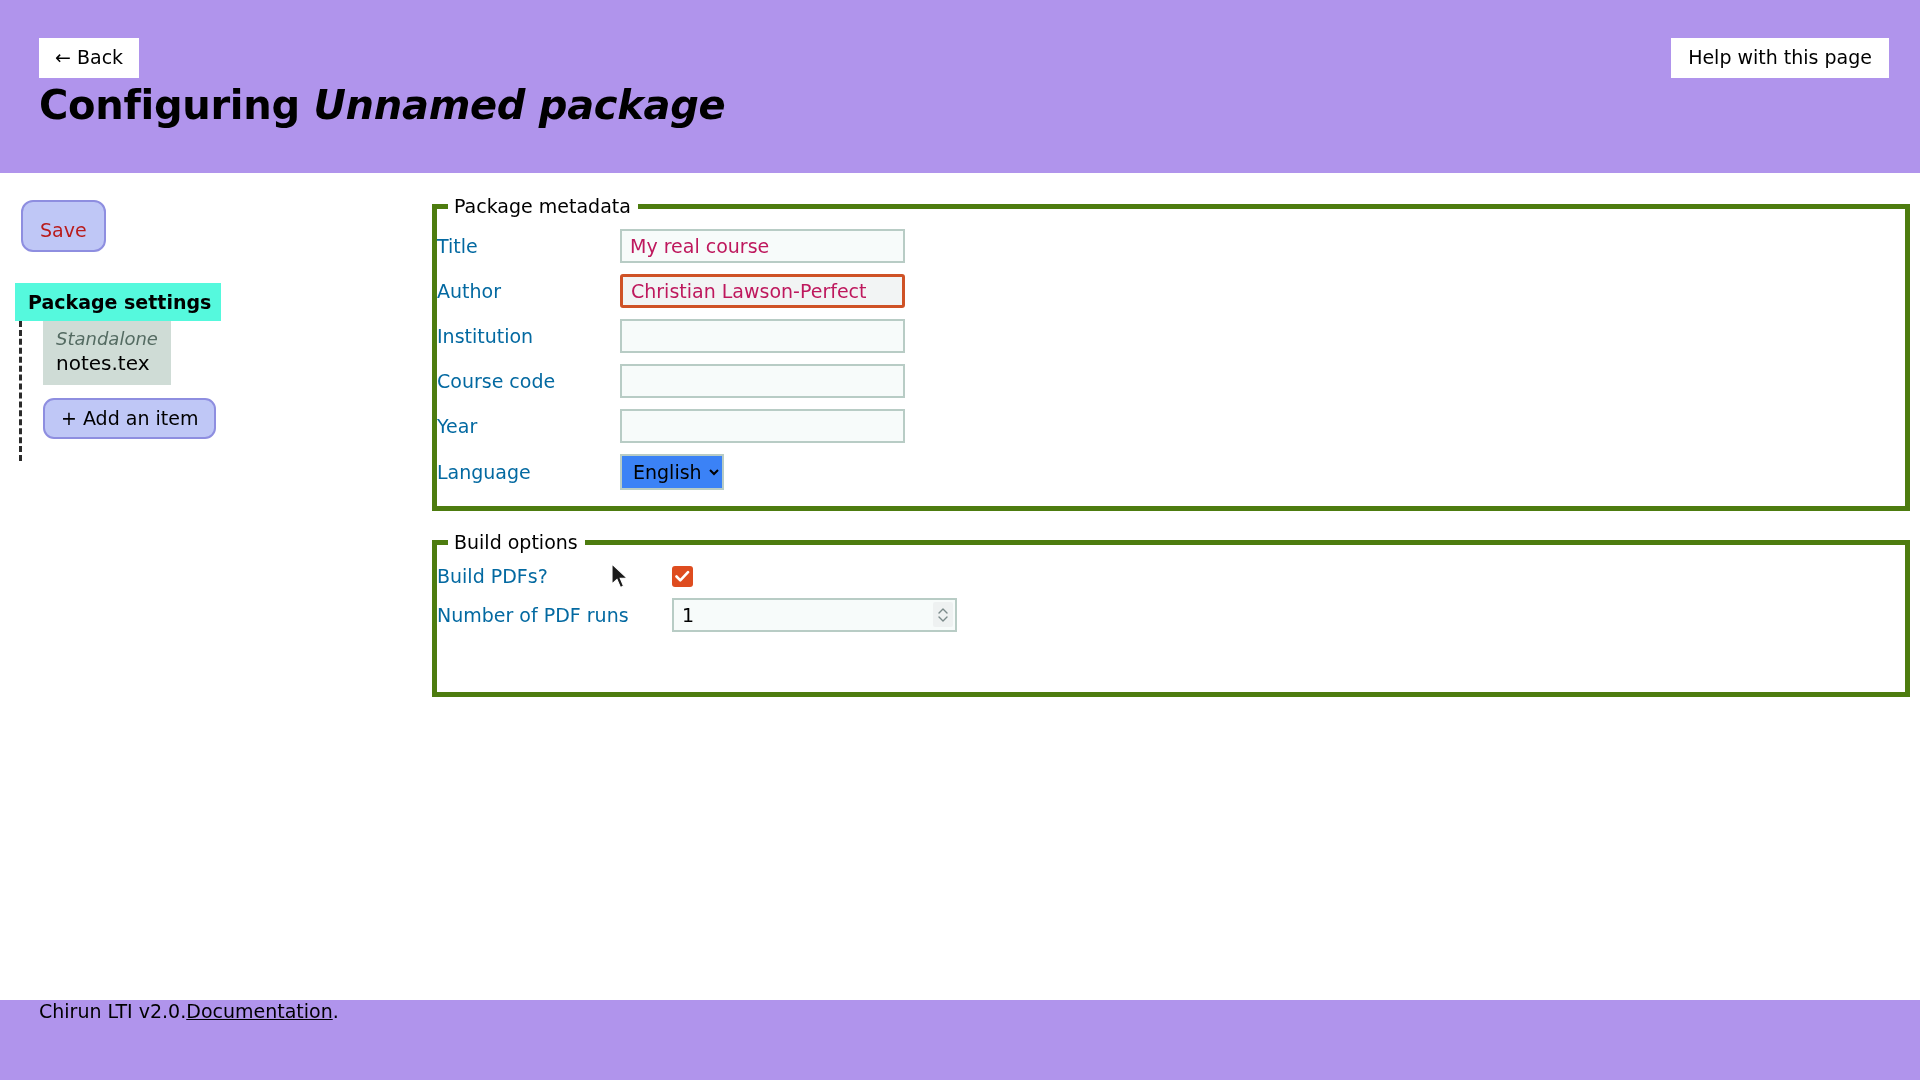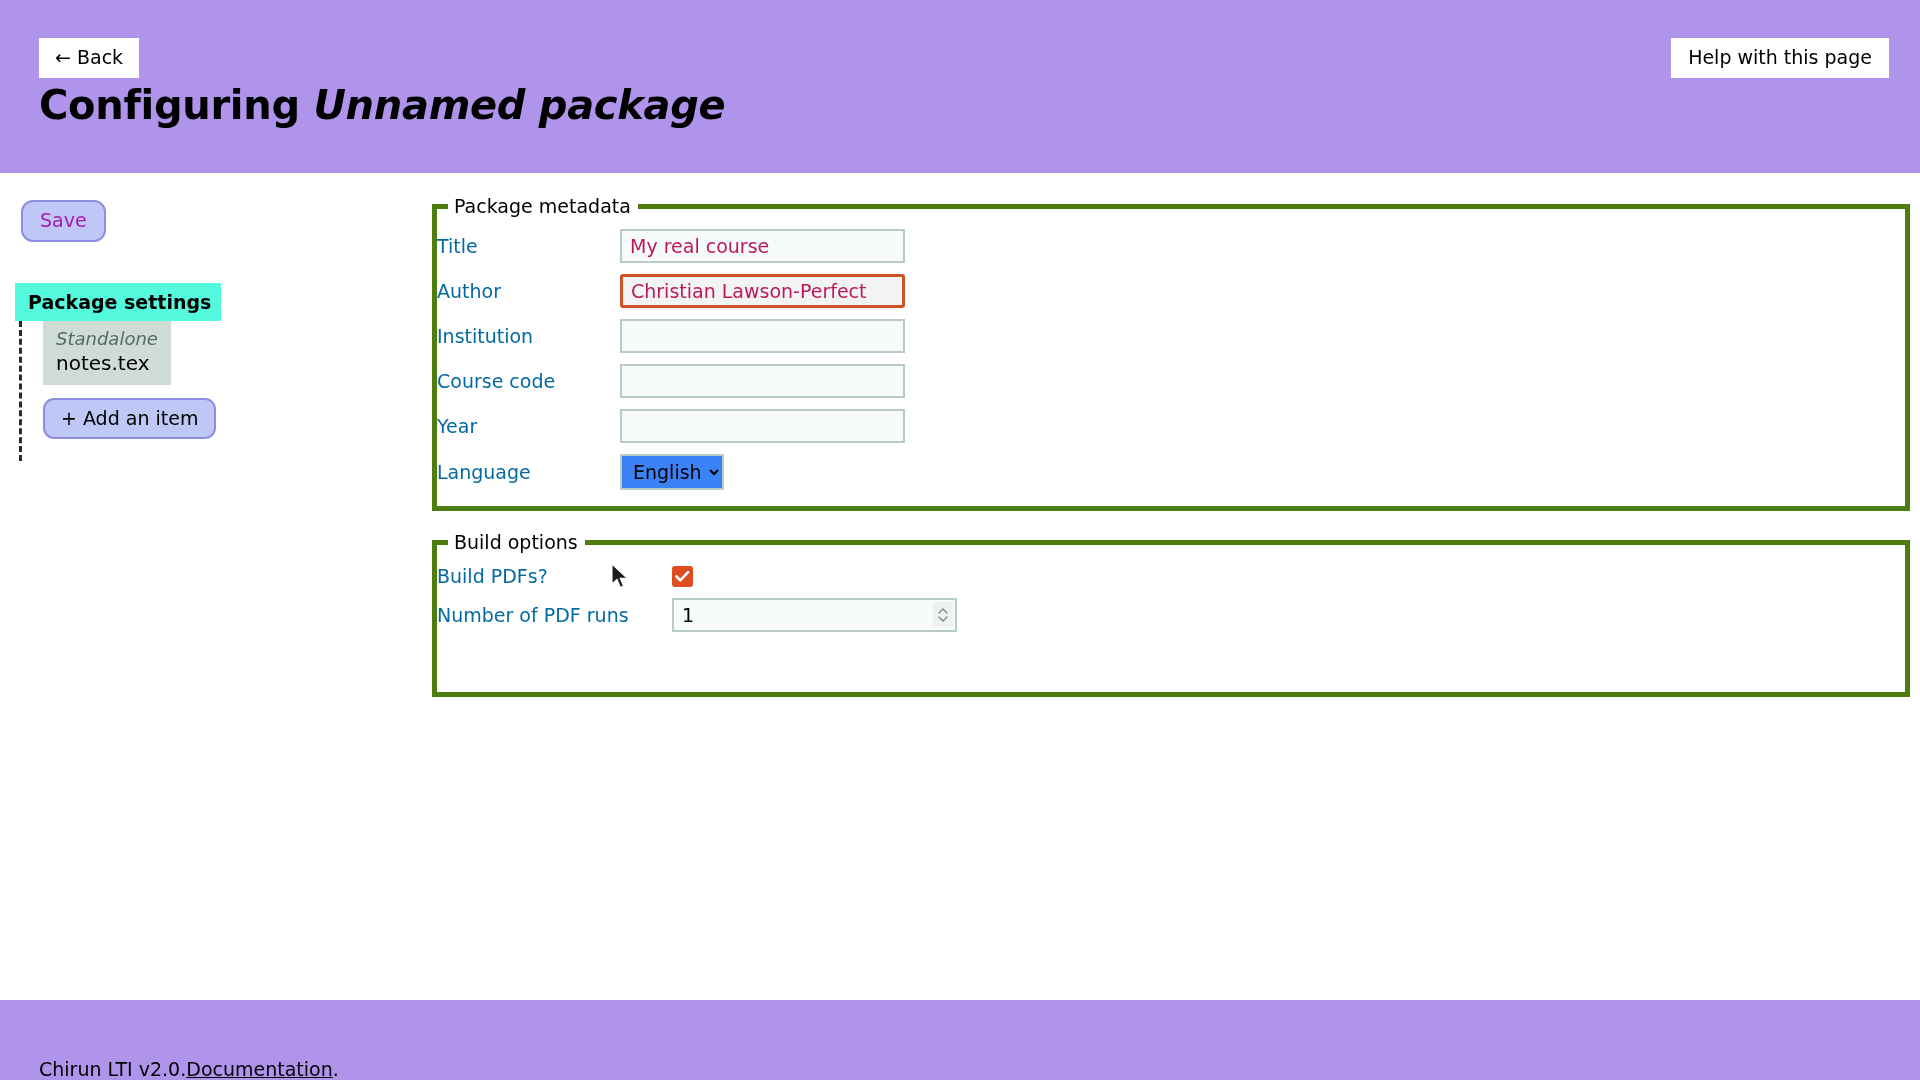--- a/index.html
+++ b/index.html
@@ -69,24 +69,24 @@
     position: absolute;
     left: 0; top: 173px;
     width: 430px;
   }
   .save-button {
     position: absolute;
     left: 21px; top: 27px;
     background: #bfc7f6;
     border: 2px solid #8e8ee0;
     border-radius: 12px;
-    padding: 7px 17px 8px 17px;
-    font-family: "DejaVu Sans", "Liberation Sans", sans-serif;
-    font-size: 19px;
-    color: #a21caf;
+    padding: 17px 17px 8px 17px;
+    font-family: "DejaVu Sans", "Liberation Sans", sans-serif;
+    font-size: 19px;
+    color: #b91c1c;
     line-height: 1.2;
     cursor: pointer;
   }
   .settings-tab {
     position: absolute;
     left: 15px; top: 110px;
     width: 206px;
     height: 38px;
     background: #55f9dd;
     box-sizing: border-box;
@@ -249,21 +249,21 @@
   input.url-input { width: 285px; }
 
   
   .page-footer {
     position: absolute;
     left: 0; bottom: 0;
     width: 1920px;
     height: 80px;
     background: #b094ec;
     display: flex;
-    align-items: flex-end;
+    align-items: flex-start;
     padding-left: 39px;
     box-sizing: border-box;
     font-size: 19px;
     color: #000000;
   }
   .page-footer a {
     color: #000000;
     text-decoration: underline;
   }
 

